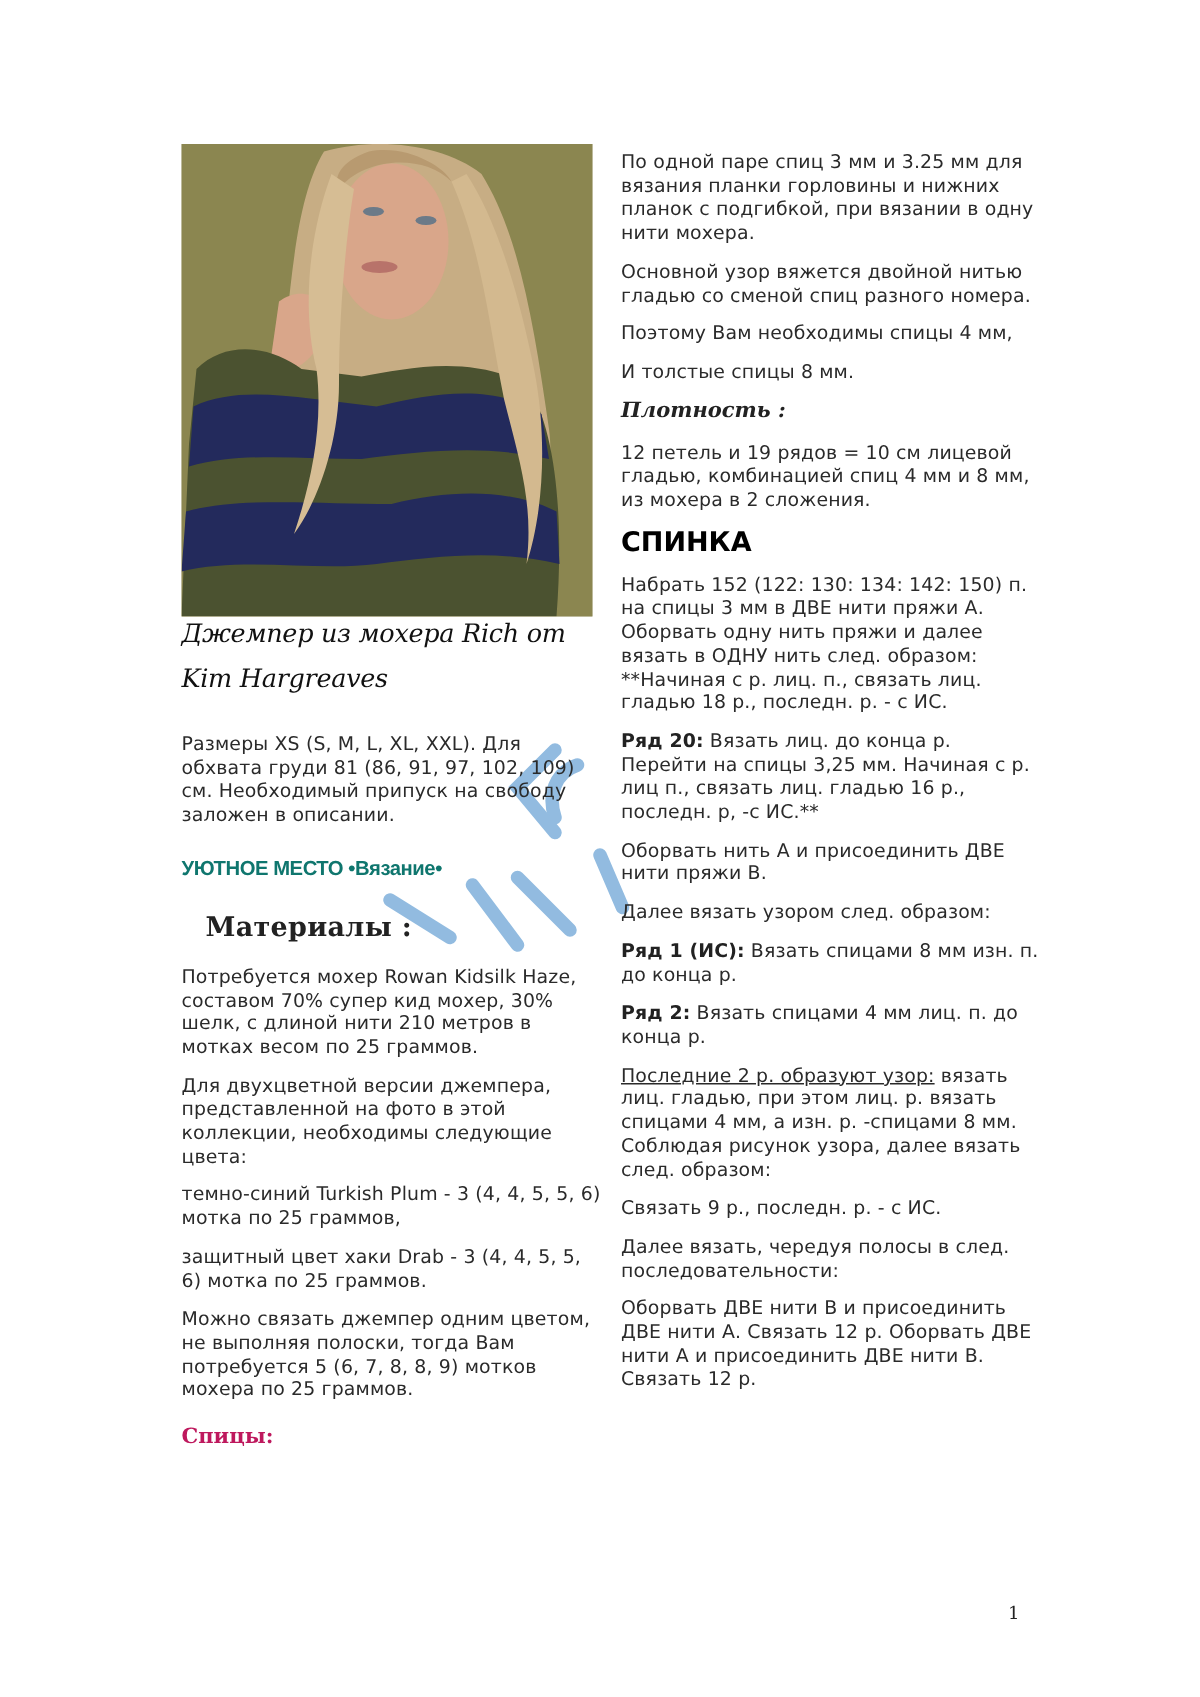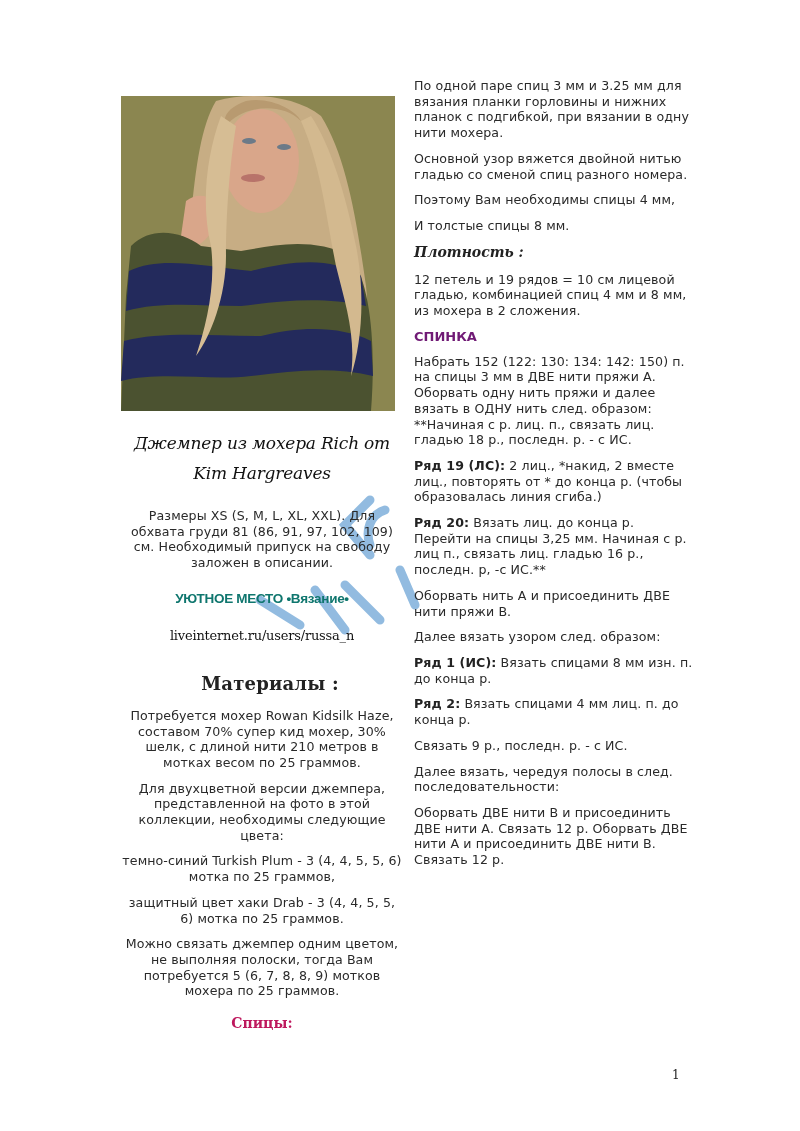--- a/index.html
+++ b/index.html
@@ -2,32 +2,32 @@
 <html><head>
 <meta charset="utf-8">
 <style>
   html, body { margin: 0; padding: 0; background: #ffffff; }
   body { width: 800px; height: 1131px; position: relative; overflow: hidden; font-family: "DejaVu Sans", sans-serif; color: #222; }
   .page { position: absolute; left: 0; top: 0; width: 800px; height: 1131px; background: #fff; }
 
   .photo { position: absolute; left: 121px; top: 96px; width: 274px; height: 315px; overflow: hidden; background: #8b8650; }
   .photo svg { display: block; width: 100%; height: 100%; }
 
-  .left-col { position: absolute; left: 121px; top: 428px; width: 282px; text-align: center; }
-  .right-col { position: absolute; left: 414px; top: 78px; width: 280px; }
+  .left-col { position: absolute; left: 121px; top: 408px; width: 282px; }
+  .right-col { position: absolute; left: 414px; top: 100px; width: 280px; }
 
   .title-script { font-family: "DejaVu Serif", serif; font-style: italic; font-size: 17px; line-height: 30px; color: #111; margin: 0 0 20px 0; letter-spacing: -0.2px; }
 
   p.body { font-size: 12.6px; line-height: 15.7px; margin: 0 0 10px 0; color: #2a2a2a; letter-spacing: 0.1px; }
   .serif-bold { font-family: Liberation Sans, sans-serif; font-weight: bold; font-size: 13.5px; color: #0f766e; margin: 20px 0 22px 0; letter-spacing: -0.3px; }
   .link-line { font-family: "DejaVu Serif", serif; font-size: 13px; color: #111; margin: 0 0 30px 0; letter-spacing: -0.2px; }
   .h-serif { font-family: "DejaVu Serif", serif; font-weight: bold; font-size: 18px; color: #222; margin: 0 0 14px 16px; letter-spacing: 0.2px; }
   .h-serif-sm { font-family: "DejaVu Serif", serif; font-weight: bold; font-size: 14px; color: #be185d; margin: 16px 0 0 0; }
   .h-serif-right { font-family: "DejaVu Serif", serif; font-weight: bold; font-size: 14px; color: #222; margin: 4px 0 12px 0; font-style: italic; }
-  .h-sans { font-weight: bold; font-size: 13px; color: #701a75; margin: 0 0 10px 0; }
+  .h-sans { font-weight: bold; font-size: 18px; color: #000000; margin: 0 0 10px 0; }
   b.lbl { font-weight: bold; color: #222; }
   u.ul { text-decoration: underline; }
 
   .watermark { position: absolute; left: 220px; top: 470px; width: 230px; height: 180px; pointer-events: none; }
   .page-number { position: absolute; left: 672px; top: 1068px; font-family: "DejaVu Serif", serif; font-size: 12px; color: #222; }
 </style>
 </head>
 <body>
 
 <div class="page">
@@ -66,21 +66,20 @@
       <path d="M95 120 L125 160"></path>
       <path d="M125 115 L160 150"></path>
       <path d="M180 100 L195 135"></path>
     </g>
   </svg>
 
   <div class="left-col">
     <div class="title-script">Джемпер из мохера Rich от Kim Hargreaves</div>
     <p class="body">Размеры XS (S, M, L, XL, XXL). Для обхвата груди 81 (86, 91, 97, 102, 109) см. Необходимый припуск на свободу заложен в описании.</p>
     <div class="serif-bold">УЮТНОЕ МЕСТО •Вязание•</div>
-    <div class="link-line">liveinternet.ru/users/russa_n</div>
     <div class="h-serif">Материалы :</div>
     <p class="body">Потребуется мохер Rowan Kidsilk Haze, составом 70% супер кид мохер, 30% шелк, с длиной нити 210 метров в мотках весом по 25 граммов.</p>
     <p class="body">Для двухцветной версии джемпера, представленной на фото в этой коллекции, необходимы следующие цвета:</p>
     <p class="body">темно-синий Turkish Plum - 3 (4, 4, 5, 5, 6) мотка по 25 граммов,</p>
     <p class="body">защитный цвет хаки Drab - 3 (4, 4, 5, 5, 6) мотка по 25 граммов.</p>
     <p class="body">Можно связать джемпер одним цветом, не выполняя полоски, тогда Вам потребуется 5 (6, 7, 8, 8, 9) мотков мохера по 25 граммов.</p>
     <div class="h-serif-sm">Спицы:</div>
   </div>
 
   <div class="right-col">
@@ -88,33 +87,33 @@
     <p class="body">Основной узор вяжется двойной нитью гладью со сменой спиц разного номера.</p>
     <p class="body">Поэтому Вам необходимы спицы 4 мм,</p>
     <p class="body">И толстые спицы 8 мм.</p>
 
     <div class="h-serif-right">Плотность :</div>
     <p class="body">12 петель и 19 рядов = 10 см лицевой гладью, комбинацией спиц 4 мм и 8 мм, из мохера в 2 сложения.</p>
 
     <div class="h-sans">СПИНКА</div>
     <p class="body">Набрать 152 (122: 130: 134: 142: 150) п. на спицы 3 мм в ДВЕ нити пряжи А. Оборвать одну нить пряжи и далее вязать в ОДНУ нить след. образом: **Начиная с р. лиц. п., связать лиц. гладью 18 р., последн. р. - с ИС.</p>
 
-    <p class="body"><b class="lbl">Ряд 19 (ЛС):</b><span> 2 лиц., *накид, 2 вместе лиц., повторять от * до конца р. (чтобы образовалась линия сгиба.)</span></p>
 
     <p class="body"><b class="lbl">Ряд 20:</b><span> Вязать лиц. до конца р. Перейти на спицы 3,25 мм. Начиная с р. лиц п., связать лиц. гладью 16 р., последн. р, -с ИС.**</span></p>
 
     <p class="body">Оборвать нить А и присоединить ДВЕ нити пряжи В.</p>
 
 
     <p class="body">Далее вязать узором след. образом:</p>
 
     <p class="body"><b class="lbl">Ряд 1 (ИС):</b><span> Вязать спицами 8 мм изн. п. до конца р.</span></p>
 
     <p class="body"><b class="lbl">Ряд 2:</b><span> Вязать спицами 4 мм лиц. п. до конца р.</span></p>
 
+    <p class="body"><u class="ul">Последние 2 р. образуют узор:</u><span> вязать лиц. гладью, при этом лиц. р. вязать спицами 4 мм, а изн. р. -спицами 8 мм. Соблюдая рисунок узора, далее вязать след. образом:</span></p>
 
     <p class="body">Связать 9 р., последн. р. - с ИС.</p>
     <p class="body">Далее вязать, чередуя полосы в след. последовательности:</p>
     <p class="body">Оборвать ДВЕ нити В и присоединить ДВЕ нити А. Связать 12 р. Оборвать ДВЕ нити А и присоединить ДВЕ нити В. Связать 12 р.</p>
   </div>
 
   <div class="page-number">1</div>
 </div>
 
 </body></html>

